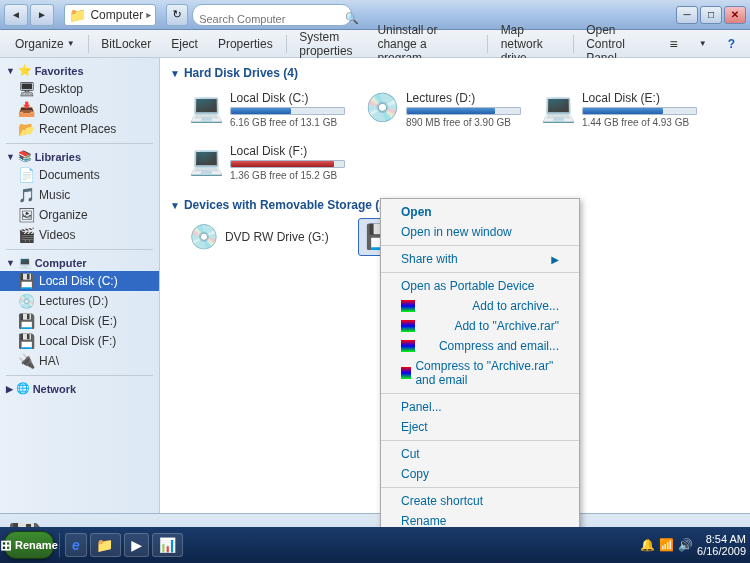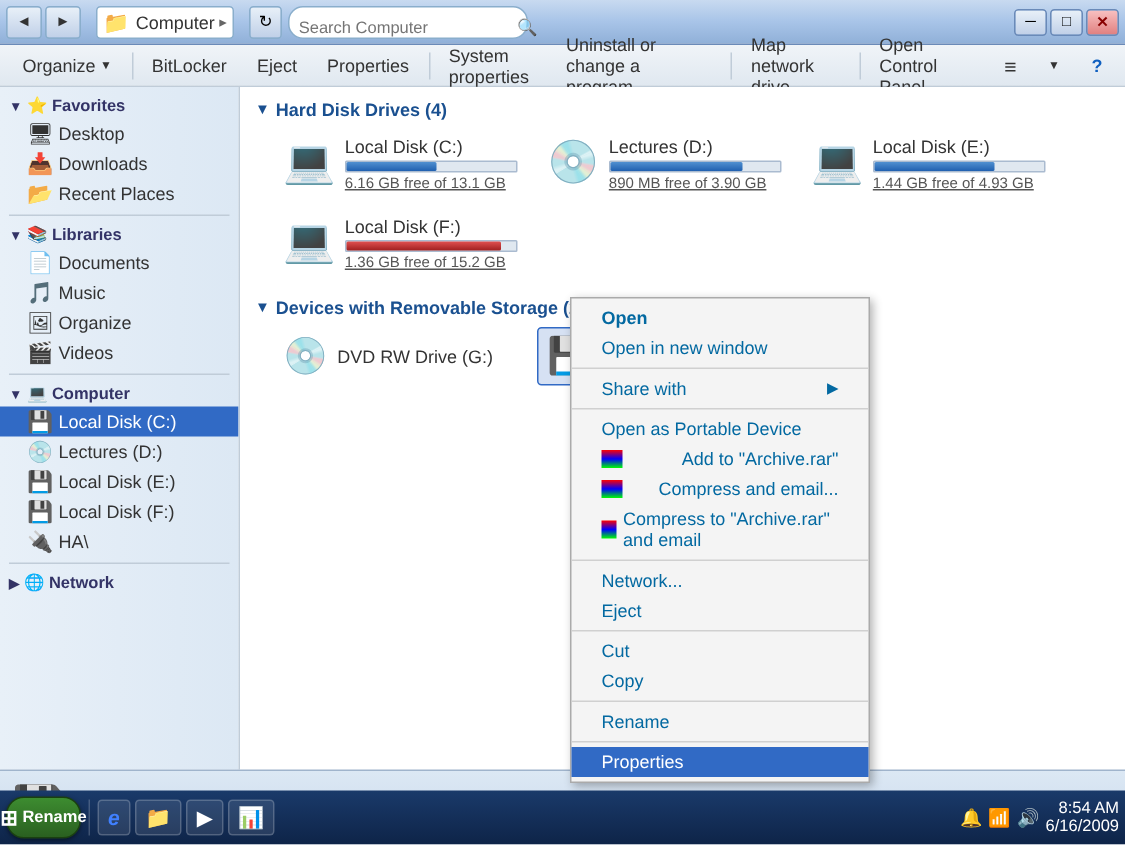--- a/index.html
+++ b/index.html
@@ -264,21 +264,20 @@
     }
     .progress-bar {
       height: 100%;
       border-radius: 1px;
     }
     .progress-bar.normal { background: linear-gradient(to bottom, #5090d0, #2060b0); }
     .progress-bar.warning { background: linear-gradient(to bottom, #e05050, #a02020); }
     .drive-space {
       font-size: 10px;
       color: #555;
-      text-decoration: underline;
     }
 
     .removable-grid {
       display: flex;
       flex-wrap: wrap;
       gap: 6px;
       padding-left: 12px;
     }
     .removable-item {
       width: 170px;
@@ -620,35 +619,39 @@
   <div class="ctx-item bold">Open</div>
   <div class="ctx-item">Open in new window</div>
   <div class="ctx-sep"></div>
   <div class="ctx-item">
     Share with
     <span class="ctx-arrow">▶</span>
   </div>
   <div class="ctx-sep"></div>
   <div class="ctx-item">Open as Portable Device</div>
   <div class="ctx-item">
+    <span style="display:inline-block;width:14px;height:12px;background:linear-gradient(#f00,#00f,#0f0);margin-right:4px;font-size:8px;"></span>Add to archive...
+  </div>
+  <div class="ctx-item">
     <span style="display:inline-block;width:14px;height:12px;background:linear-gradient(#f00,#00f,#0f0);margin-right:4px;font-size:8px;"></span>Add to "Archive.rar"
   </div>
   <div class="ctx-item">
     <span style="display:inline-block;width:14px;height:12px;background:linear-gradient(#f00,#00f,#0f0);margin-right:4px;font-size:8px;"></span>Compress and email...
   </div>
   <div class="ctx-item">
     <span style="display:inline-block;width:14px;height:12px;background:linear-gradient(#f00,#00f,#0f0);margin-right:4px;font-size:8px;"></span>Compress to "Archive.rar" and email
   </div>
   <div class="ctx-sep"></div>
-  <div class="ctx-item">Network...</div>
+  <div class="ctx-item">Panel...</div>
   <div class="ctx-item">Eject</div>
   <div class="ctx-sep"></div>
   <div class="ctx-item">Cut</div>
   <div class="ctx-item">Copy</div>
   <div class="ctx-sep"></div>
+  <div class="ctx-item">Create shortcut</div>
   <div class="ctx-item">Rename</div>
   <div class="ctx-sep"></div>
   <div class="ctx-item highlighted">Properties</div>
 </div>
 
 <div class="status-bar">
   <span class="status-icon">💾</span>
   <div class="status-text">
     <span class="status-name">Removable Disk (H:)</span>
     <span class="status-type">Removable Disk</span>

